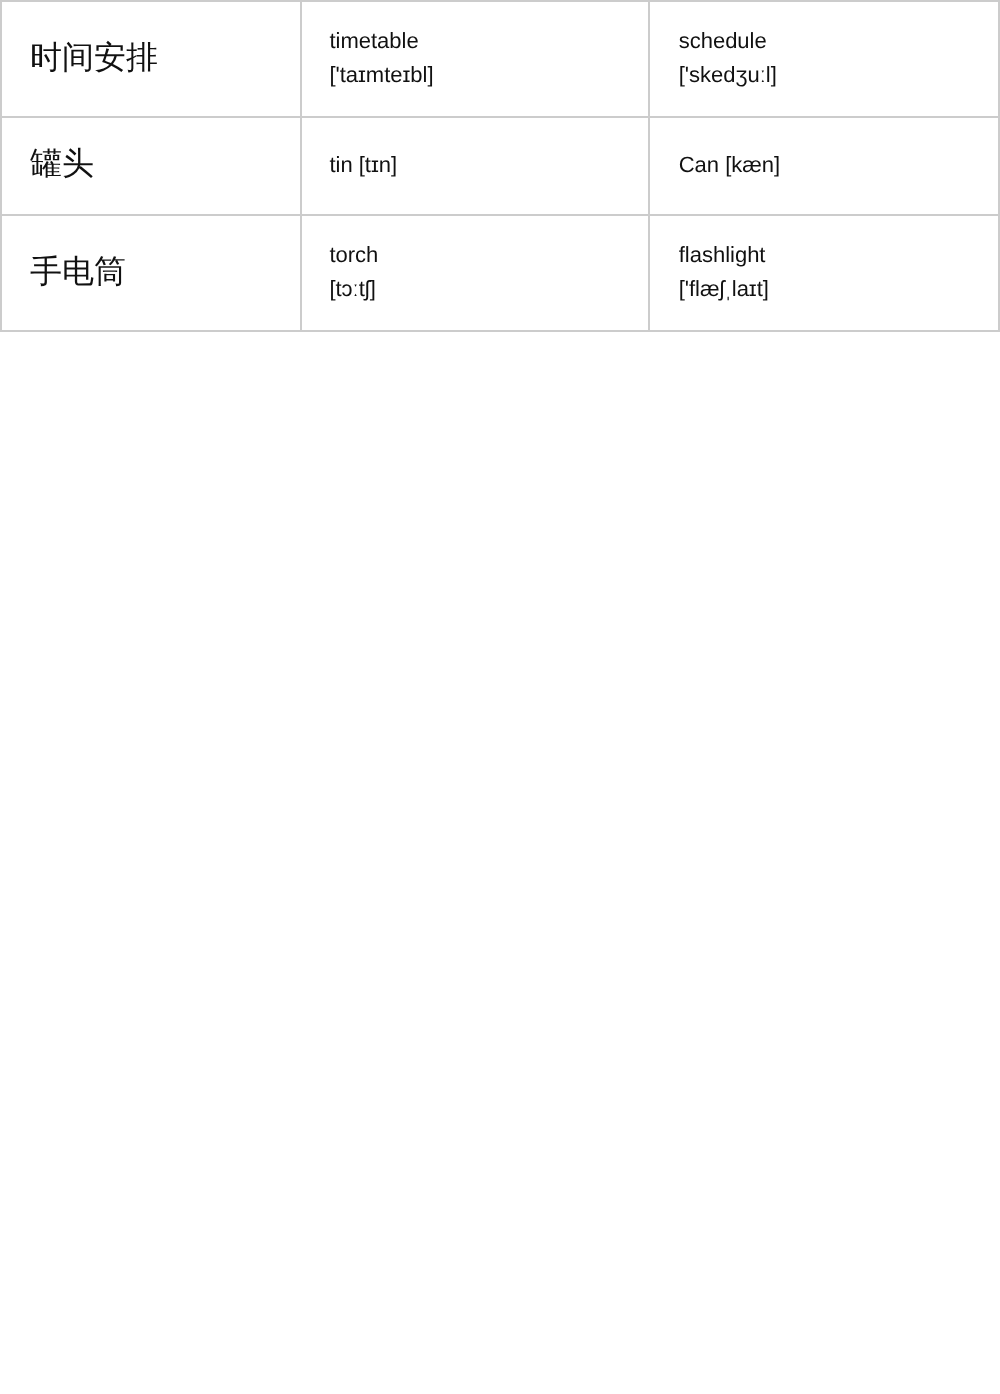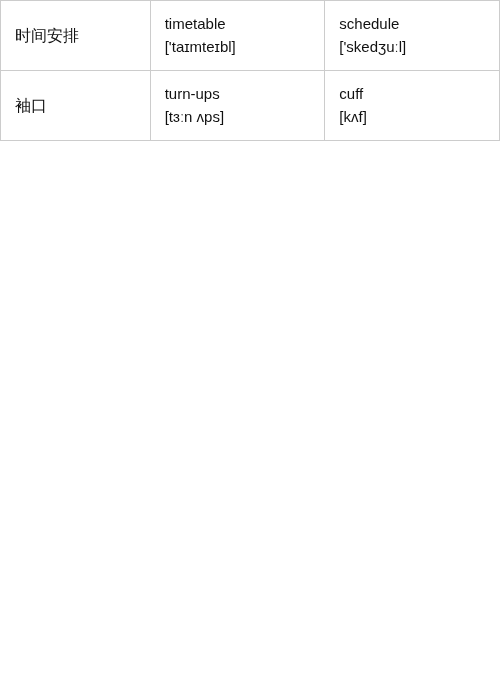--- a/index.html
+++ b/index.html
@@ -17,21 +17,21 @@
 
     table {
       width: 100%;
       border-collapse: collapse;
     }
 
     td {
       border: 1px solid #ccc;
       padding: 12px 14px;
       vertical-align: middle;
-      font-size: 15px;
+      font-size: 11px;
       line-height: 1.5;
     }
 
     td:first-child {
       width: 30%;
       font-size: 16px;
       color: #111;
     }
 
     td:nth-child(2),
@@ -44,18 +44,23 @@
 <body>
 
 <table>
   <tbody id="table-body">
   <tr>
         <td>时间安排</td>
         <td>timetable<br>['taɪmteɪbl]</td>
         <td>schedule<br>['skedʒuːl]</td>
       </tr>
       <tr>
-        <td>袖口</td>
-        <td>turn-ups<br>[tɜːn ʌps]</td>
-        <td>cuff<br>[kʌf]</td>
+        <td>罐头</td>
+        <td>tin  [tɪn]</td>
+        <td>Can [kæn]</td>
+      </tr>
+      <tr>
+        <td>手电筒</td>
+        <td>torch<br>[tɔːtʃ]</td>
+        <td>flashlight<br>['flæʃˌlaɪt]</td>
       </tr>
     </tbody>
 </table>
 
 </body></html>

